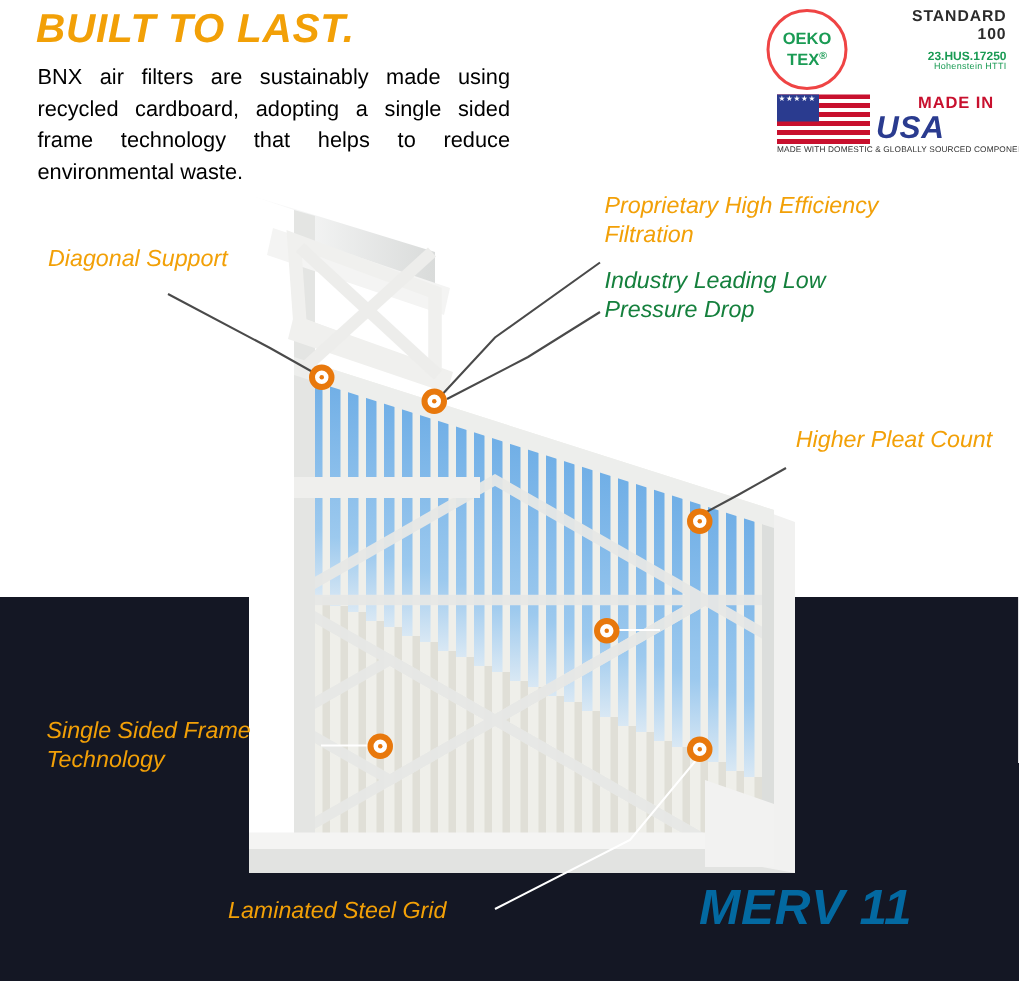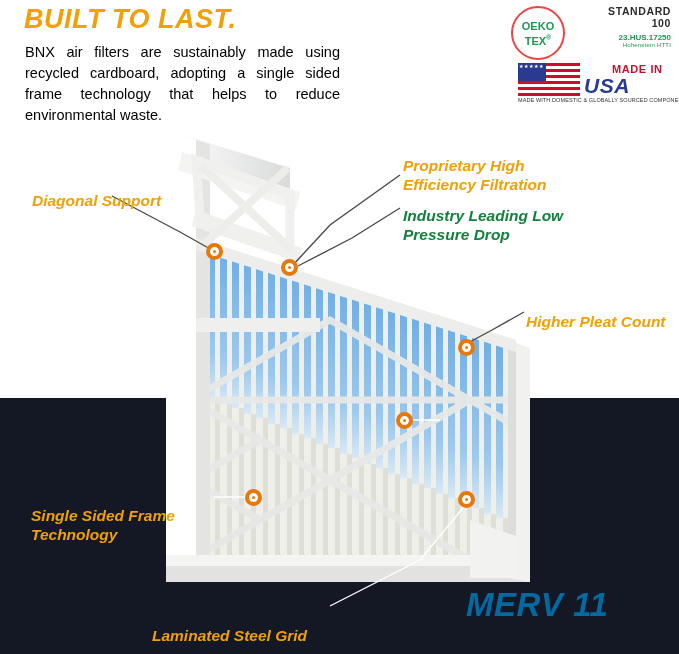--- a/index.html
+++ b/index.html
@@ -136,32 +136,31 @@
     letter-spacing: 0.1px;
     white-space: nowrap;
   }
 
   
   .filter-art { position: absolute; left: 0; top: 0; width: 679px; height: 654px; }
 
   
   .callout {
     position: absolute;
-    font-weight: bold;
+    font-weight: normal;
     font-style: italic;
     line-height: 19px;
-    margin-top: 28px;
   }
   .callout.orange { color: #F2A007; font-size: 15.5px; }
   .callout.dark { color: #15803d; font-size: 15.5px; }
 
   #co-diagonal { left: 32px; top: 163px; width: 130px; }
   #co-prop { left: 403px; top: 128px; width: 190px; }
   #co-industry { left: 403px; top: 178px; width: 210px; }
-  #co-pleat { left: 526px; top: 284px; width: 140px; }
+  #co-pleat { left: 526px; top: 284px; width: 140px; text-align: center; }
   #co-frame { left: 31px; top: 478px; width: 200px; }
   #co-grid { left: 152px; top: 598px; width: 210px; }
 
   .merv {
     position: absolute;
     left: 466px; top: 586px;
     font-size: 33px;
     font-weight: bold;
     font-style: italic;
     color: #0369a1;

